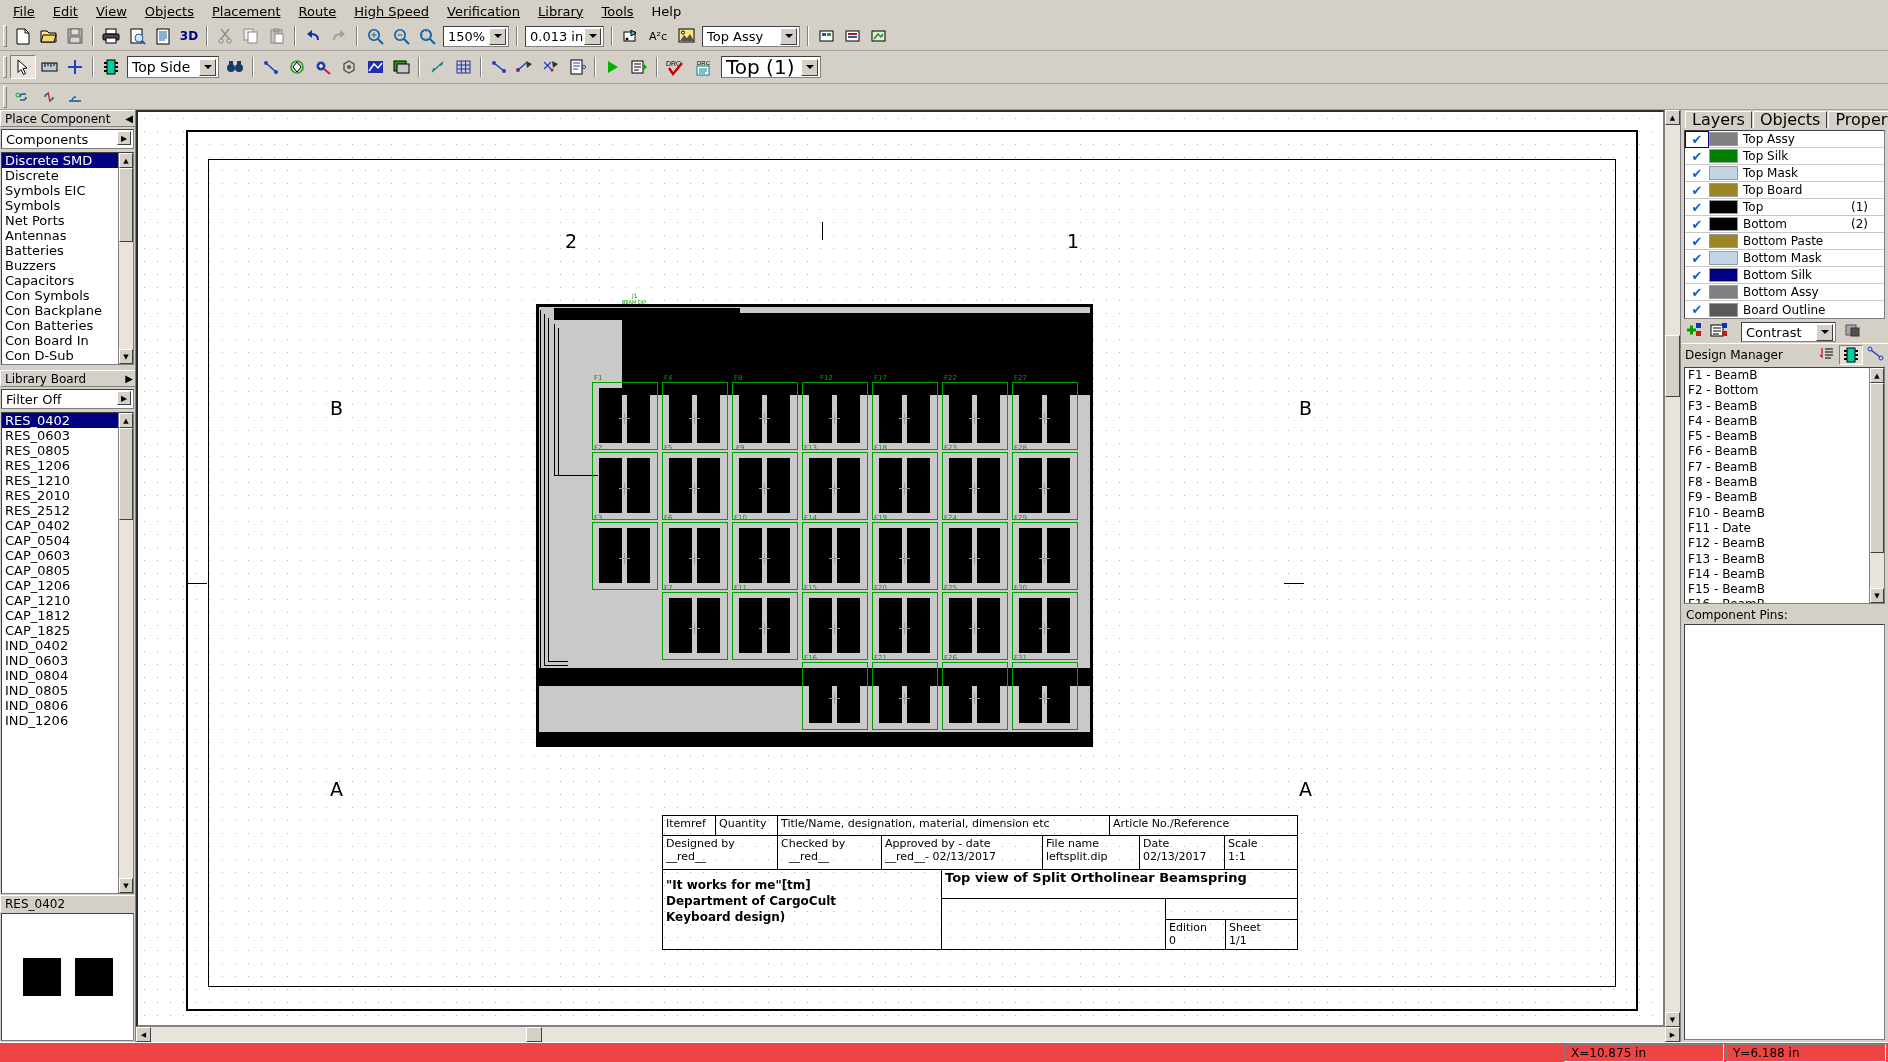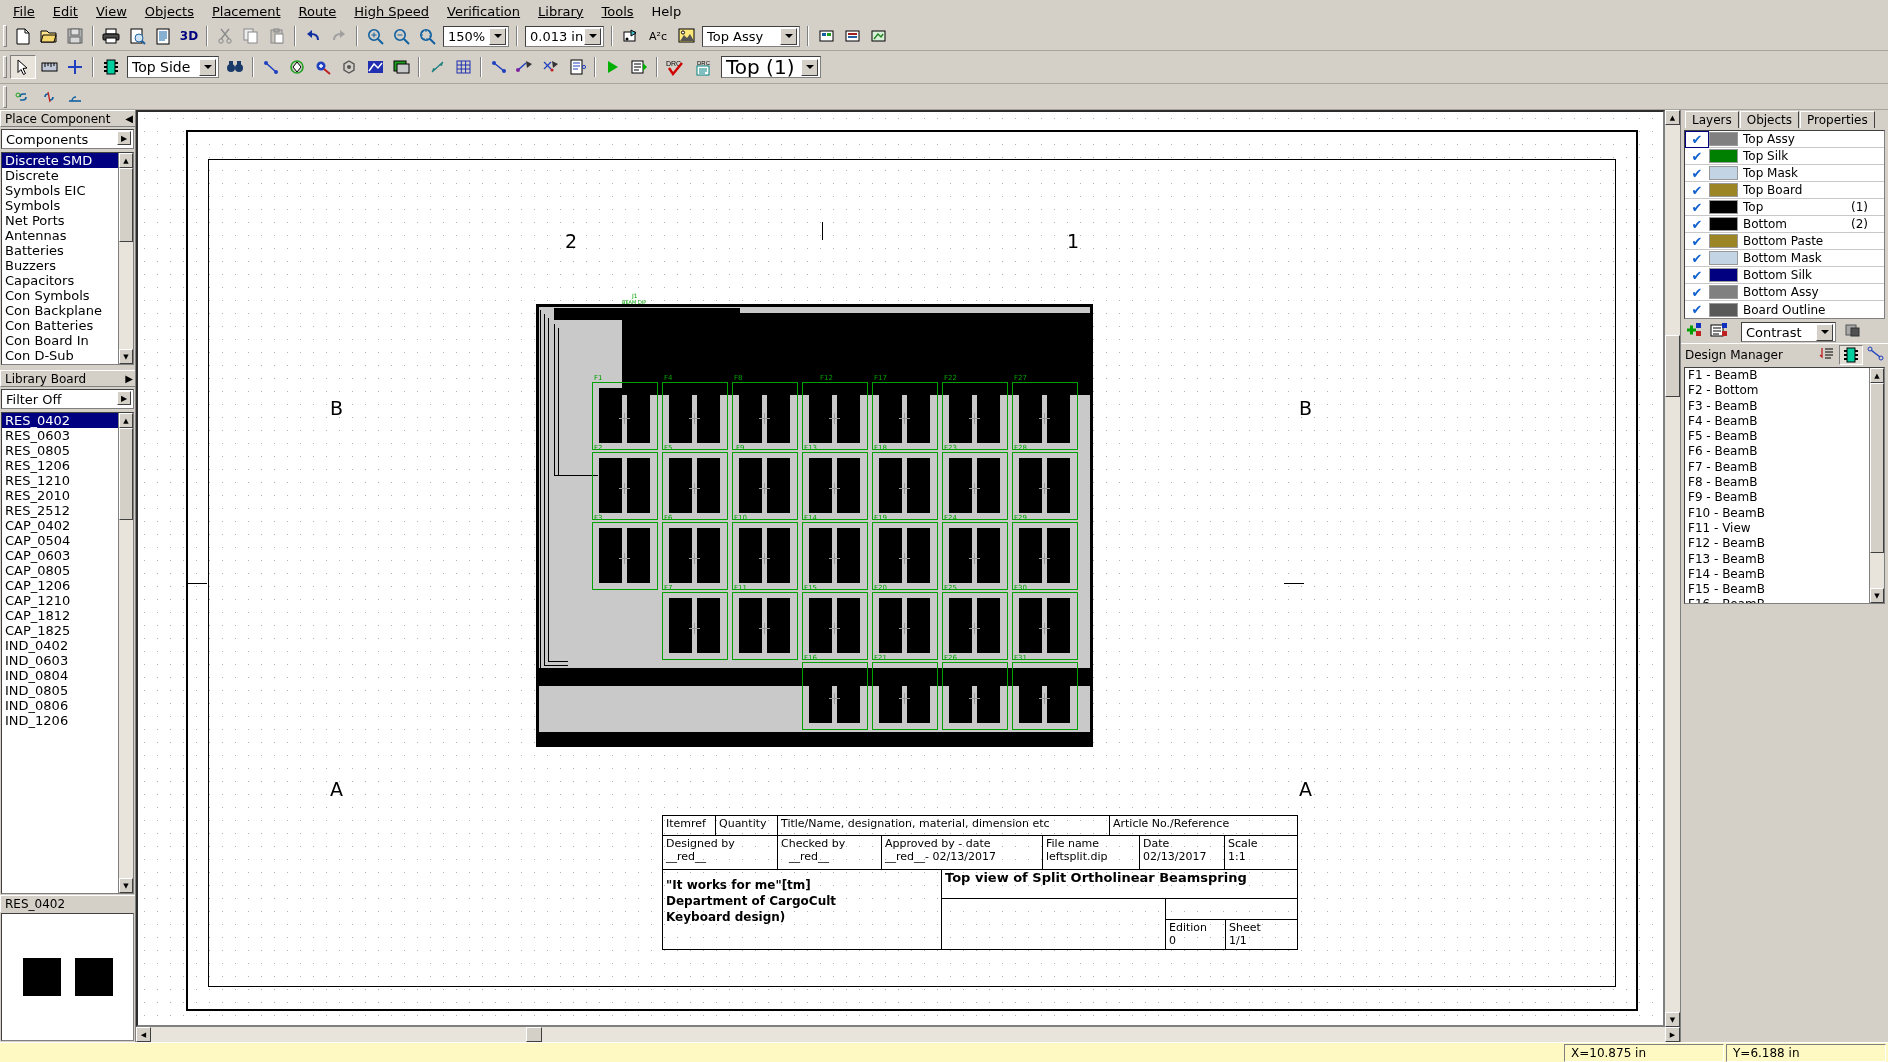--- a/index.html
+++ b/index.html
@@ -179,21 +179,21 @@
   .sb-thumb { position:absolute; background:#d4d0c8; border:1px solid #fff;
     border-right-color:#404040; border-bottom-color:#404040; }
 
   
   .rightpanel {
     width: 208px; flex: 0 0 208px; background: #d4d0c8; display: flex; flex-direction: column;
     border-left: 1px solid #808080;
   }
   .tabsrow { height: 18px; display: flex; align-items: flex-end; padding-left: 4px; gap: 1px; }
   .tab {
-    font-size: 12px; padding: 1px 6px; background: #d4d0c8;
+    font-size: 16px; padding: 1px 6px; background: #d4d0c8;
     border: 1px solid #fff; border-right-color:#404040; border-bottom: none;
     line-height: 14px;
   }
   .tab.active { background: #d4d0c8; font-weight: normal; }
   .layerbox {
     margin: 2px 3px; background: #fff; border: 1px solid #808080;
     border-top-color:#404040; border-left-color:#404040;
     display: flex; flex-direction: column; flex: 0 0 auto; overflow: hidden;
     position: relative;
   }
@@ -216,21 +216,21 @@
   }
   .dmbox .items { flex: 1; padding-left: 3px; }
   .dmli { font-size: 12px; line-height: 15.3px; height: 15.3px; white-space: nowrap; color:#000; }
   .cpbox { margin: 2px 3px; flex: 1; display: flex; flex-direction: column; }
   .cphdr { font-size: 12px; height: 16px; padding-left: 2px; }
   .cplist { flex: 1; background: #fff; border: 1px solid #808080;
     border-top-color:#404040; border-left-color:#404040; }
 
   
   .statusbar {
-    height: 20px; flex: 0 0 20px; background: #fef9c3; display: flex; align-items: center;
+    height: 20px; flex: 0 0 20px; background: #ef4444; display: flex; align-items: center;
     border-top: 1px solid #fff;
   }
   .statusbar .spane {
     height: 18px; display: flex; align-items: center; padding: 0 6px; font-size: 12px;
     border: 1px solid #808080; border-right-color:#fff; border-bottom-color:#fff;
     margin-right: 2px;
   }
   .statusbar .fill { flex: 1; }
 </style>
 </head>
@@ -1129,37 +1129,41 @@
           <div class="dmli">F1 - BeamB</div>
           <div class="dmli">F2 - Bottom</div>
           <div class="dmli">F3 - BeamB</div>
           <div class="dmli">F4 - BeamB</div>
           <div class="dmli">F5 - BeamB</div>
           <div class="dmli">F6 - BeamB</div>
           <div class="dmli">F7 - BeamB</div>
           <div class="dmli">F8 - BeamB</div>
           <div class="dmli">F9 - BeamB</div>
           <div class="dmli">F10 - BeamB</div>
-          <div class="dmli">F11 - View</div>
+          <div class="dmli">F11 - Date</div>
           <div class="dmli">F12 - BeamB</div>
           <div class="dmli">F13 - BeamB</div>
           <div class="dmli">F14 - BeamB</div>
           <div class="dmli">F15 - BeamB</div>
           <div class="dmli">F16 - BeamB</div>
 
         </div>
         <div class="vscroll">
           <div class="sbtn">▲</div>
           <div class="strack">
             <div class="sthumb" style="top:0;height:170px;"></div>
           </div>
           <div class="sbtn">▼</div>
         </div>
       </div>
 
+      <div class="cpbox">
+        <div class="cphdr">Component Pins:</div>
+        <div class="cplist"></div>
+      </div>
     </div>
   </div>
 
   <div class="statusbar">
     <div class="fill"></div>
     <div class="spane" style="width:160px;">X=10.875 in</div>
     <div class="spane" style="width:160px;">Y=6.188 in</div>
   </div>
 
 </div>

